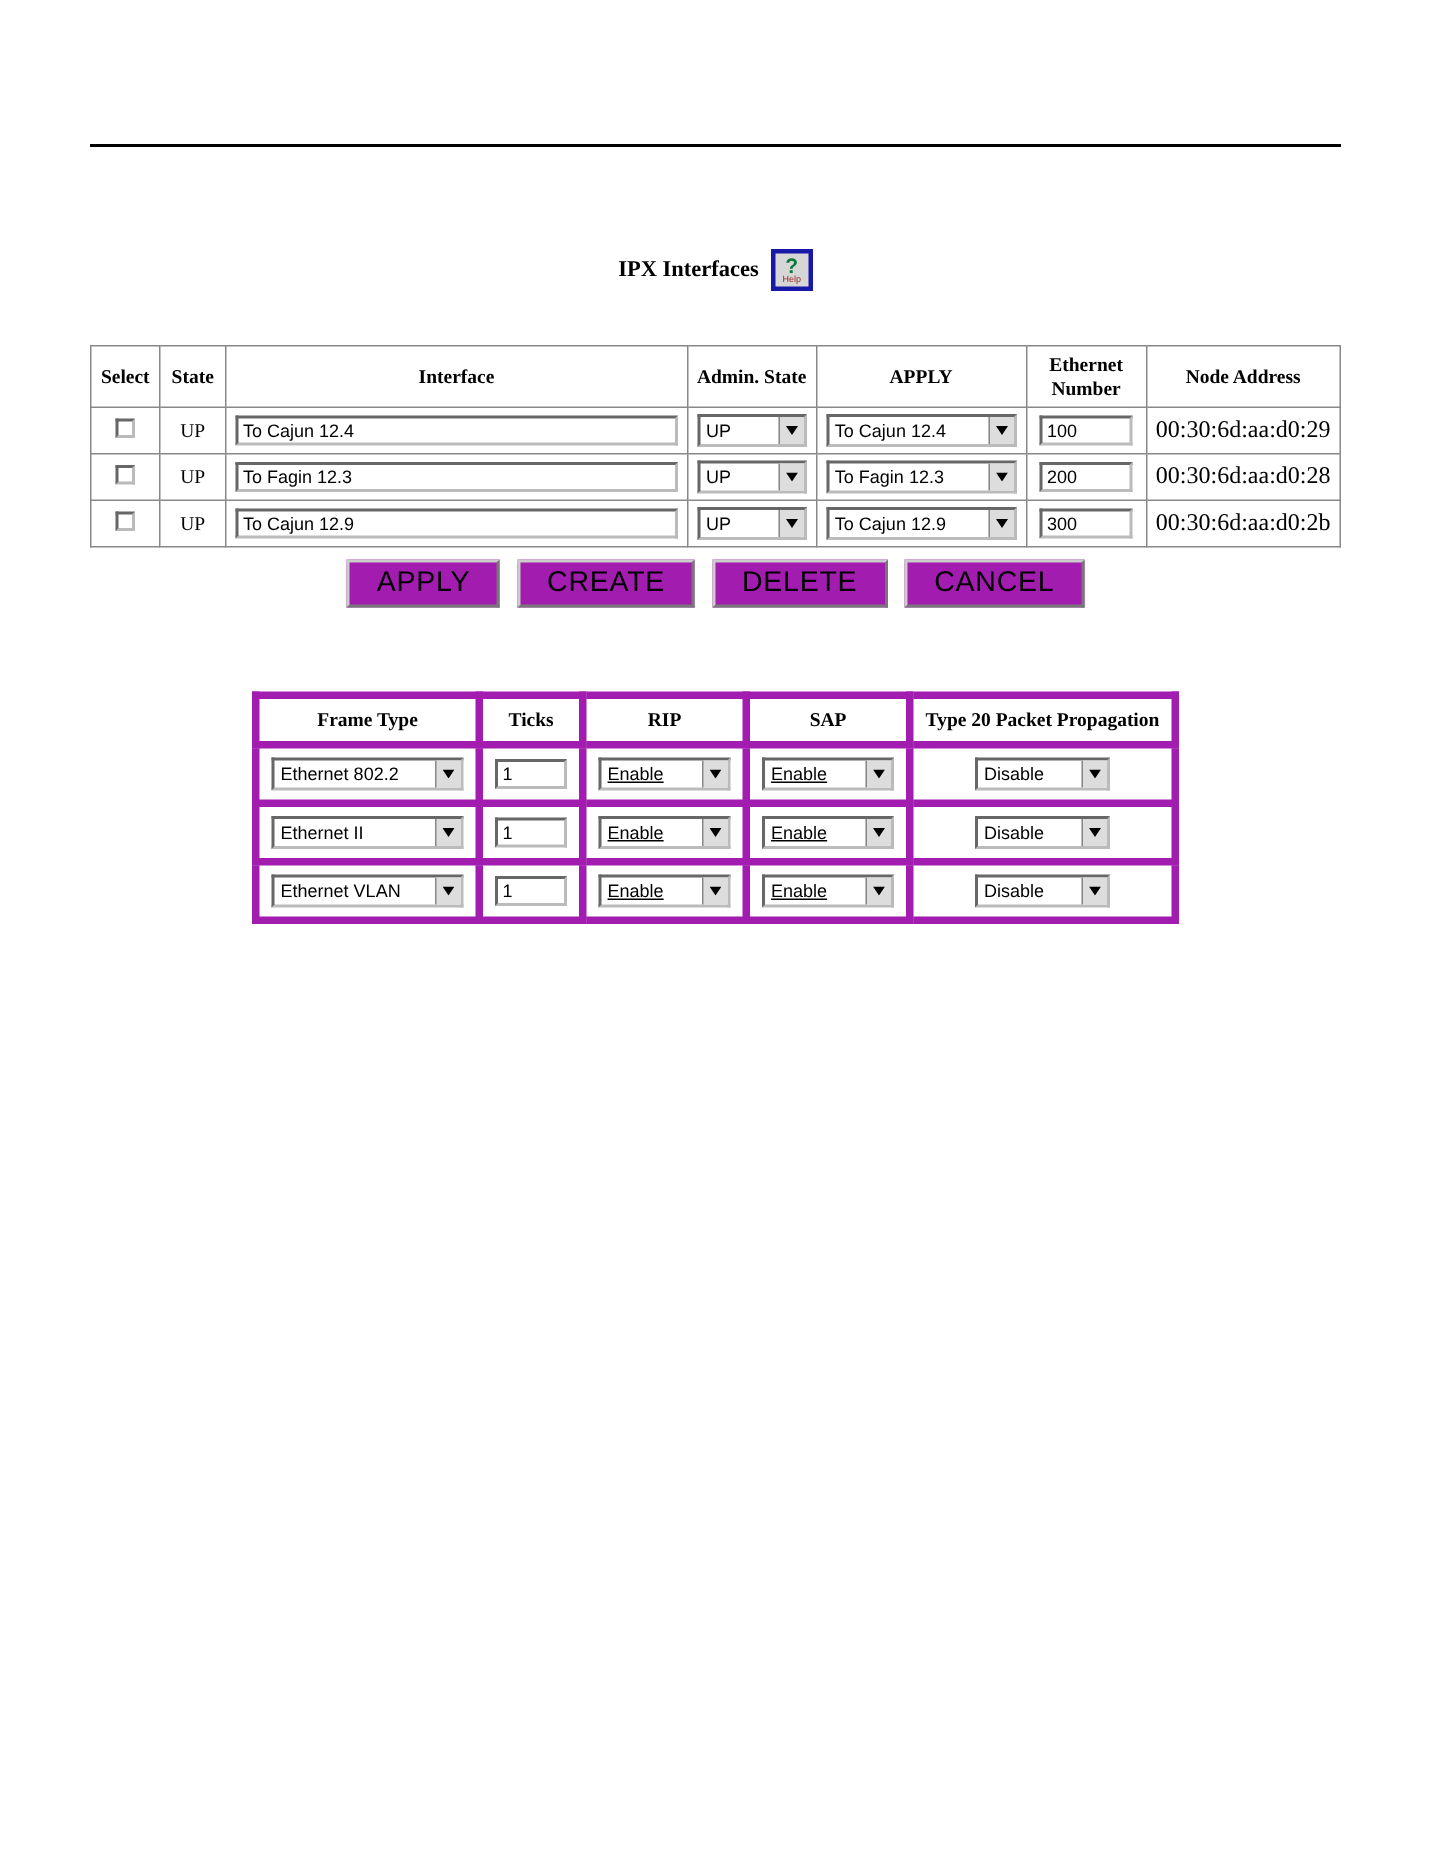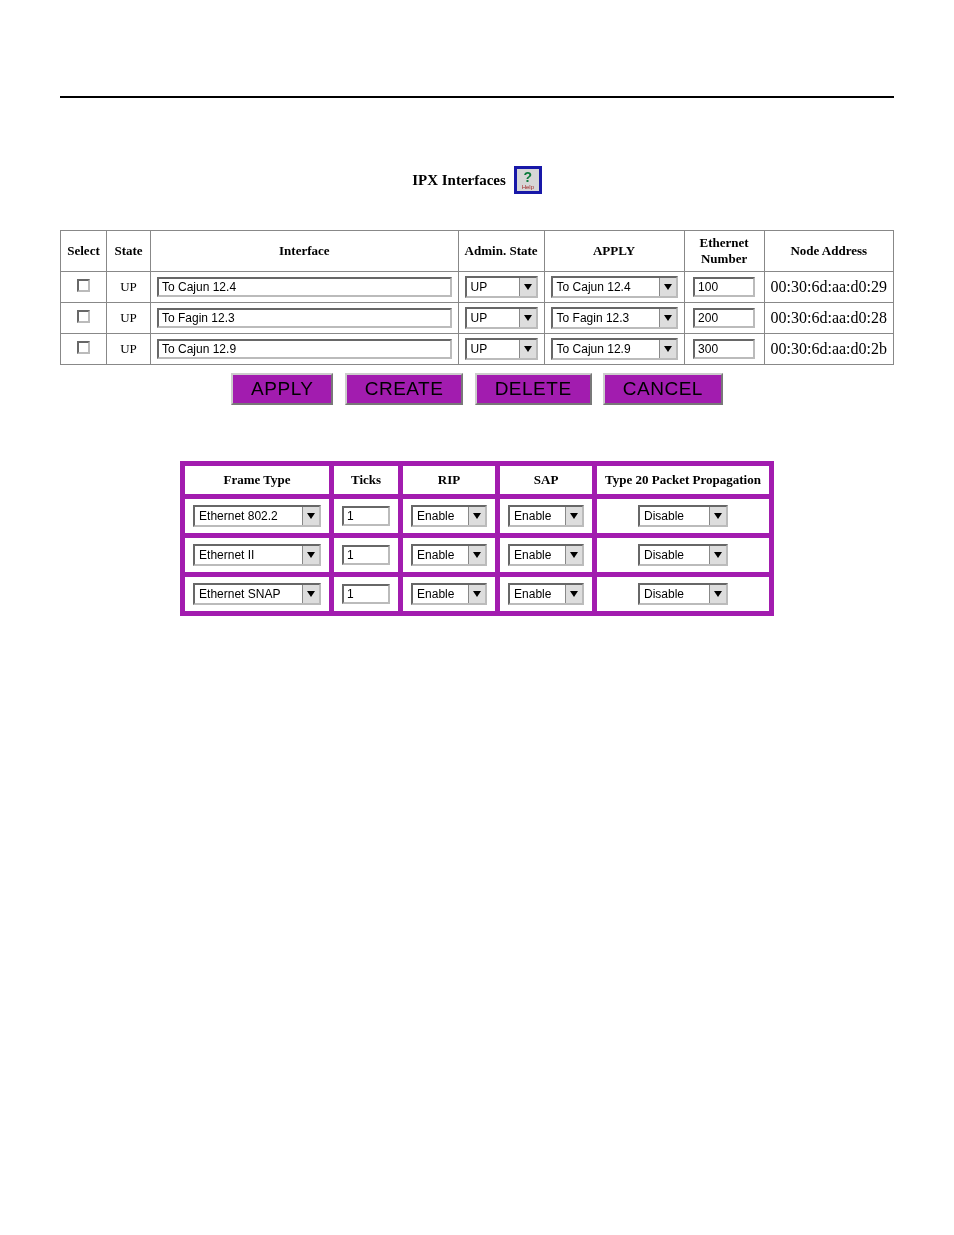--- a/index.html
+++ b/index.html
@@ -122,21 +122,21 @@
     }
     table.grid2 th, table.grid2 td {
       border: 5px solid #a21caf;
       padding: 6px 8px;
       text-align: center;
       vertical-align: middle;
       font-family: "Times New Roman", serif;
     }
     table.grid2 th { font-weight: bold; white-space: nowrap; font-size: 13px;}
     .sel-ft { width: 128px; }
-    .sel-small { width: 76px; }
+    .sel-small { width: 88px; text-decoration: underline; }
     .sel-med { width: 90px; justify-content: space-between; }
     .txt-ticks { width: 48px; font-family: Arial,sans-serif; font-size:12px; border:2px inset #bbb; padding:1px 3px; background:#fff; height:20px; text-align:left;}
     .addr { font-family: "Times New Roman", serif; font-size: 16px; white-space: nowrap; }
     .state-val { font-family: "Times New Roman", serif; }
 
     .c-select { width: 46px; }
     .c-state  { width: 44px; }
     .c-admin  { width: 82px; }
     .c-vlan   { width: 140px; }
     .c-nn     { width: 80px; }
@@ -330,21 +330,21 @@
               <span class="sel-val">Disable</span>
               <span class="sel-caret">
                 <svg viewBox="0 0 8 6">
                   <polygon points="0,0 8,0 4,6" fill="#000"></polygon>
                 </svg>
               </span>
             </div></td>
         </tr>
         <tr>
           <td><div class="sel sel-ft">
-              <span class="sel-val">Ethernet SNAP</span>
+              <span class="sel-val">Ethernet VLAN</span>
               <span class="sel-caret">
                 <svg viewBox="0 0 8 6">
                   <polygon points="0,0 8,0 4,6" fill="#000"></polygon>
                 </svg>
               </span>
             </div></td>
           <td><input class="txt-ticks" value="1" style=""></td>
           <td><div class="sel sel-small">
               <span class="sel-val">Enable</span>
               <span class="sel-caret">

